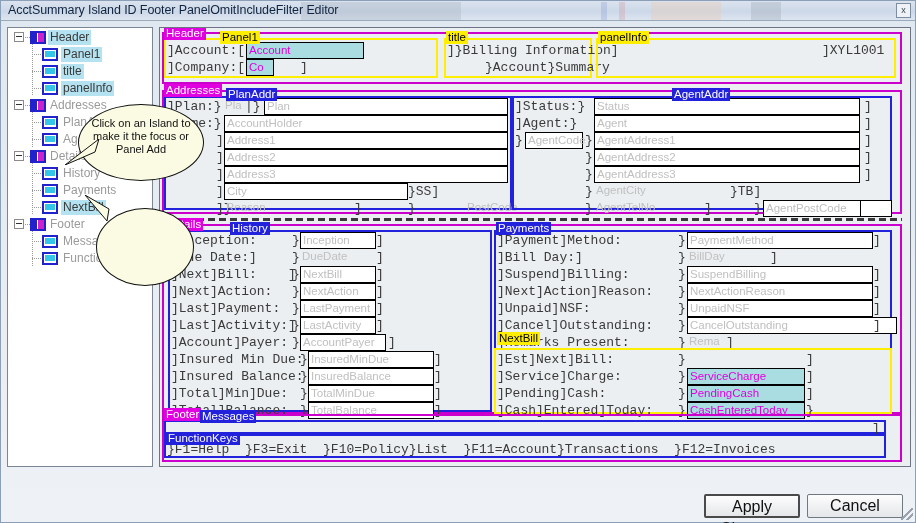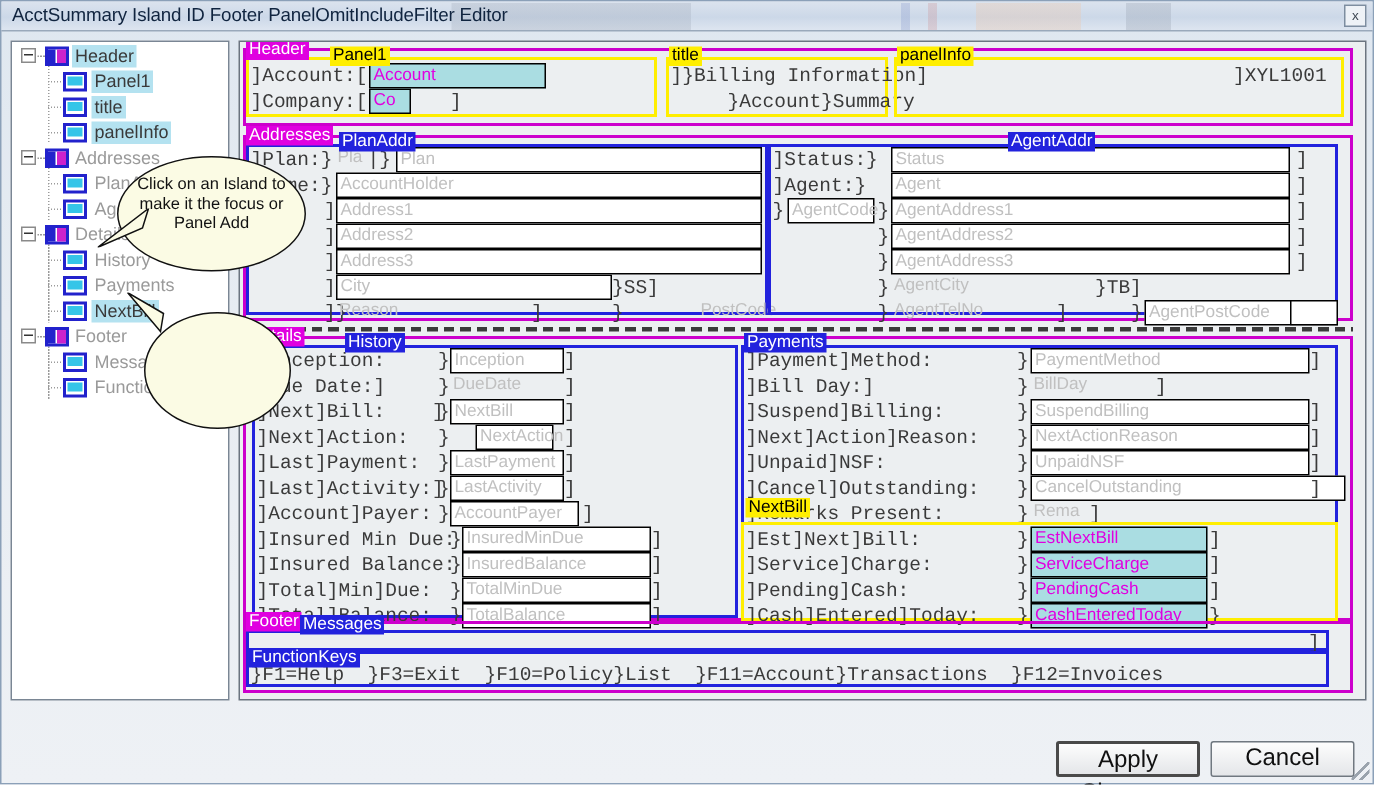--- a/index.html
+++ b/index.html
@@ -425,21 +425,21 @@
 
     <div class="row mono" style="left:11px;top:238px;">]Next]Bill:    ]</div>
     <div class="row mono" style="left:132px;top:238px;">}</div>
     <div class="fld" style="left:140px;top:238px;width:76px;">
       <span class="ph">NextBill</span>
     </div>
     <div class="row mono" style="left:216px;top:238px;">]</div>
 
     <div class="row mono" style="left:11px;top:255px;">]Next]Action:</div>
     <div class="row mono" style="left:132px;top:255px;">}</div>
-    <div class="fld" style="left:157px;top:255px;width:52px;">
+    <div class="fld" style="left:140px;top:255px;width:76px;">
       <span class="ph">NextAction</span>
     </div>
     <div class="row mono" style="left:216px;top:255px;">]</div>
 
     <div class="row mono" style="left:11px;top:272px;">]Last]Payment:</div>
     <div class="row mono" style="left:132px;top:272px;">}</div>
     <div class="fld" style="left:140px;top:272px;width:76px;">
       <span class="ph">LastPayment</span>
     </div>
     <div class="row mono" style="left:216px;top:272px;">]</div>
@@ -536,23 +536,20 @@
     <div class="fld noborder" style="left:527px;top:306px;width:38px;">
       <span class="ph">Rema</span>
     </div>
     <div class="row mono" style="left:566px;top:306px;">]</div>
 
     <div class="island yellow" style="left:334px;top:320px;width:398px;height:66px;"></div>
     <div class="tag yel" style="left:337px;top:304px;">NextBill</div>
 
     <div class="row mono" style="left:337px;top:323px;">]Est]Next]Bill:</div>
     <div class="row mono" style="left:518px;top:323px;">}</div>
-    <div class="fld cyanf" style="left:527px;top:323px;width:118px;">
-      <span class="ph">EstNextBill</span>
-    </div>
     <div class="row mono" style="left:646px;top:323px;">]</div>
 
     <div class="row mono" style="left:337px;top:340px;">]Service]Charge:</div>
     <div class="row mono" style="left:518px;top:340px;">}</div>
     <div class="fld cyanf" style="left:527px;top:340px;width:118px;">
       <span class="ph">ServiceCharge</span>
     </div>
     <div class="row mono" style="left:646px;top:340px;">]</div>
 
     <div class="row mono" style="left:337px;top:357px;">]Pending]Cash:</div>

